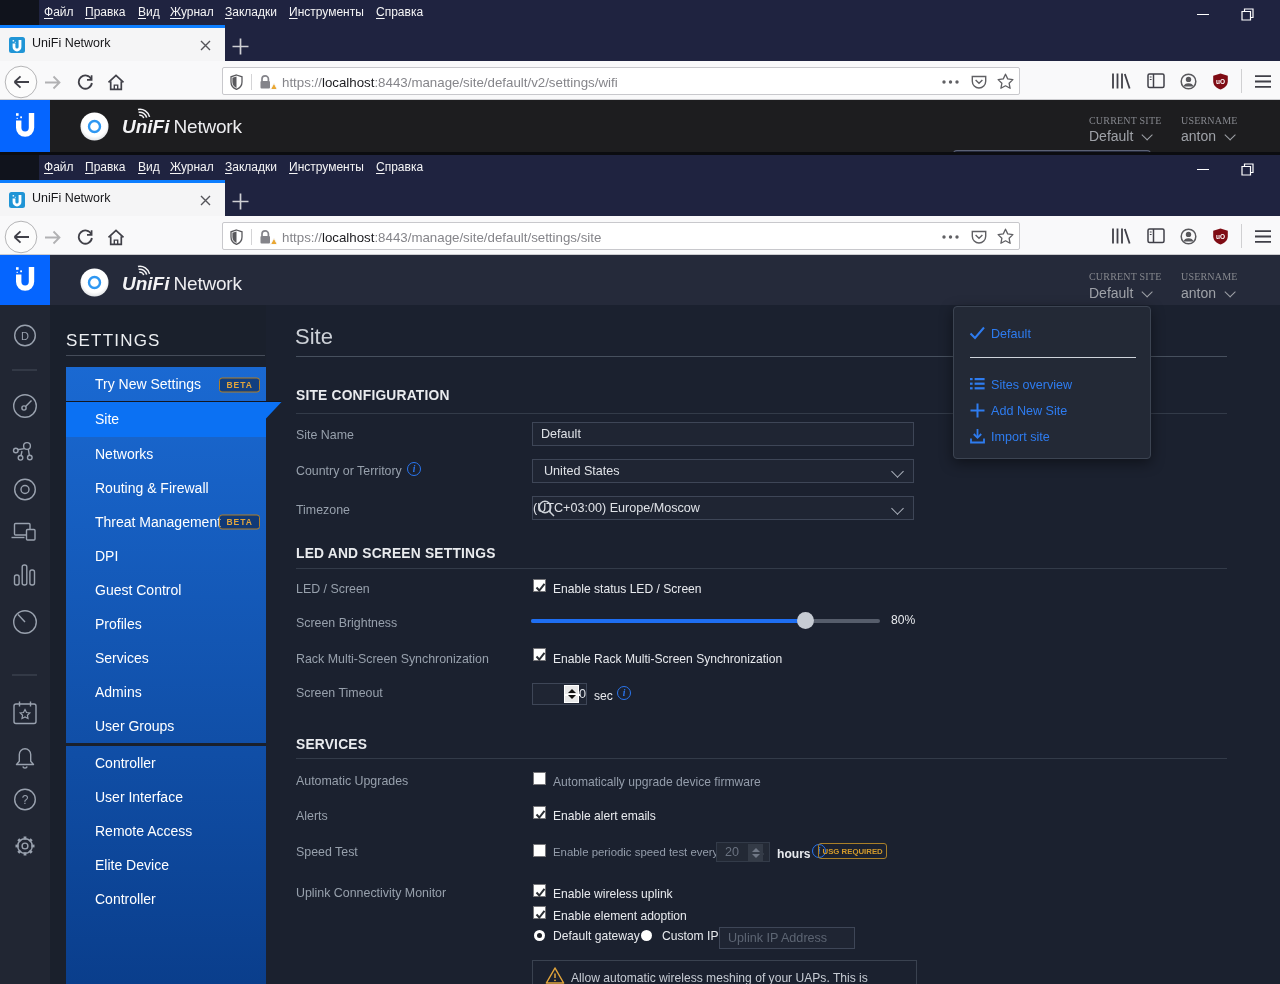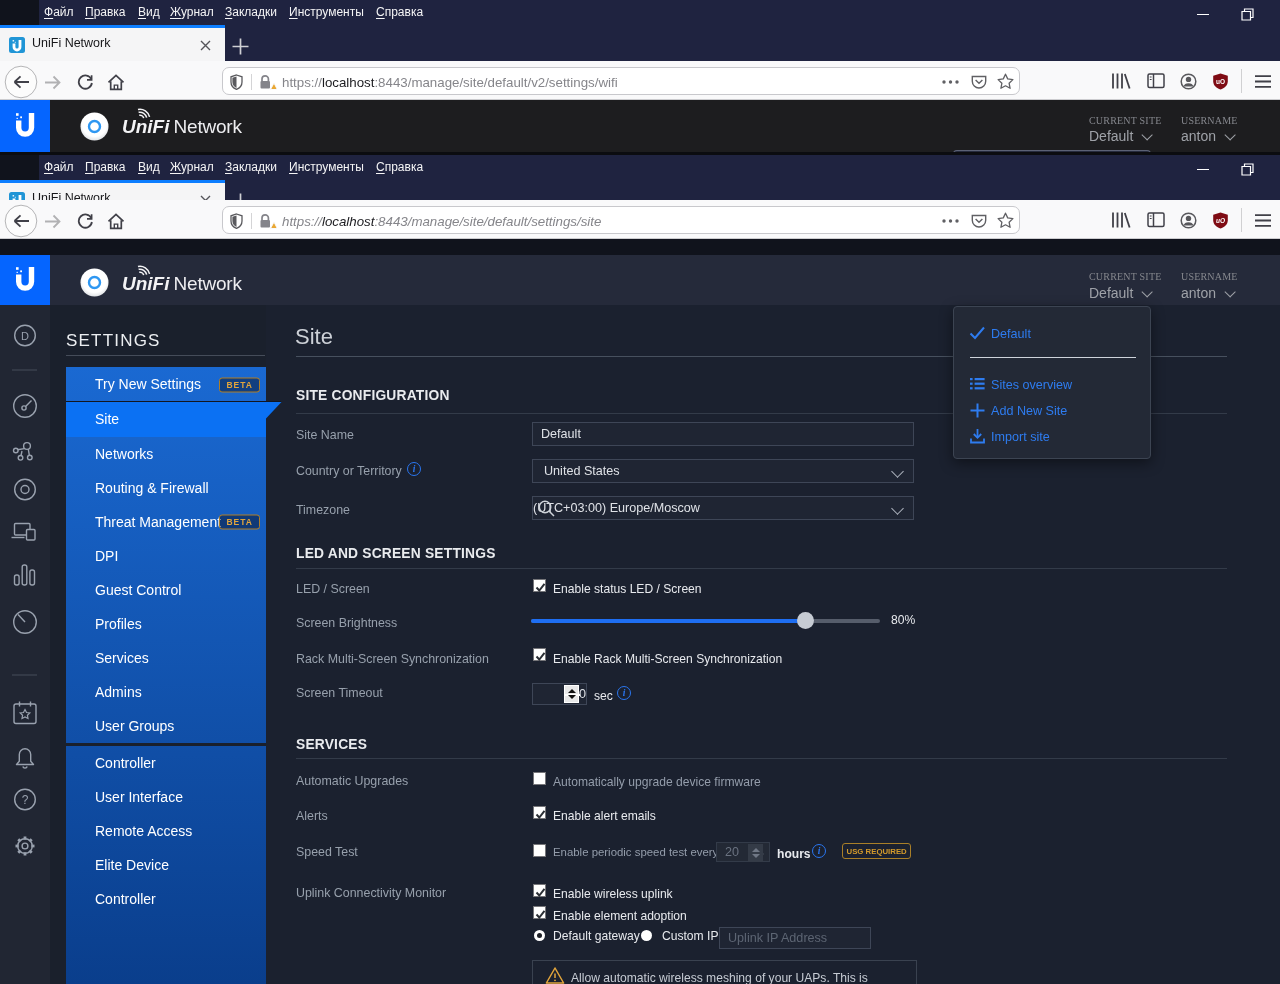--- a/index.html
+++ b/index.html
@@ -9,21 +9,21 @@
 .abs { position:absolute; }
 
 
 .menubar { position:absolute; left:0; width:1280px; height:25px; background:#1f2340;margin-left:39px; }
 .menubar .mi { position:absolute; top:5px; font-size:12px; color:#f4f4f5; }
 .menubar .mi u { text-decoration:underline; text-underline-offset:2px; }
 .tabbar { position:absolute; left:0; width:1280px; height:36px; background:#1f2340; }
 .tab { position:absolute; left:0; top:0; width:225px; height:36px; background:#f5f5f6; border-top:3px solid #0d7eff; }
 .tab .title { position:absolute; left:32px; top:8px; font-size:12.5px; color:#17171a; }
 .navbar { position:absolute; left:0; width:1280px; height:39px; background:#f9f9fa; border-bottom:1px solid #cccccf; }
-.urlfield { position:absolute; left:222px; top:6px; width:798px; height:28px; background:#fff; border:1px solid #c8c8cc; border-radius:7px; }
+.urlfield { position:absolute; left:222px; top:6px; width:798px; height:28px; background:#fff; border:1px solid #c8c8cc; border-radius:2px; }
 .urltext { position:absolute; left:59px; top:6.5px; font-size:13.3px; color:#85858a; white-space:nowrap; }
 .urltext b { color:#1b1b1f; font-weight:400; }
 
 
 .appheader { position:absolute; left:0; width:1280px; }
 .bluelogo { position:absolute; left:0; top:0; width:50px; background:#0565ff; }
 .hdr-right { position:absolute; font-size:10px; letter-spacing:0.2px; color:#85878d;font-family:Liberation Serif, serif; }
 .hdr-val { position:absolute; font-size:14px; color:#9fa2a8; }
 .chev { display:inline-block; width:8px; height:8px; border-right:1.5px solid #9fa2a8; border-bottom:1.5px solid #9fa2a8; transform:rotate(45deg) translateY(-3px); margin-left:8px; }
 
@@ -231,21 +231,21 @@
           </div>
       <div class="title">UniFi Network</div>
       <svg class="abs" style="left:200px;top:12px;" width="11" height="11">
             <path d="M1,1 L10,10 M10,1 L1,10" stroke="#55555a" stroke-width="1.4" fill="none"></path>
           </svg>
     </div>
     <svg class="abs" style="left:232px;top:13px;" width="17" height="17">
           <path d="M8.5,0.5 V16.5 M0.5,8.5 H16.5" stroke="#cfd0d4" stroke-width="1.7" fill="none"></path>
         </svg>
   </div>
-  <div class="navbar" style="top:45px;font-style:italic;">
+  <div class="navbar" style="top:61px;">
     <svg class="abs" style="left:4px;top:4px;" width="34" height="34">
           <circle cx="17" cy="17" r="15.8" fill="#fcfcfc" stroke="#b5b5b7" stroke-width="1"></circle>
           <path d="M25,17 H10.5 M10.5,17 l6,-5.7 M10.5,17 l6,5.7" stroke="#404048" stroke-width="1.8" fill="none"></path>
         </svg>
     <svg class="abs" style="left:44px;top:13.5px;" width="18" height="15">
           <path d="M1,7.5 H15.5 M9.5,1.5 l6,6 l-6,6" stroke="#b1b1b3" stroke-width="1.8" fill="none"></path>
         </svg>
     <svg class="abs" style="left:76px;top:13px;" width="18" height="17">
           <path d="M15.6,1.2 v4.6 h-4.6" stroke="#404048" stroke-width="1.7" fill="none"></path>
           <path d="M15.4,5.4 a6.6,6.6 0 1 0 0.5,3.6" stroke="#404048" stroke-width="1.8" fill="none"></path>
@@ -480,38 +480,38 @@
 
   <div class="lbl" style="top:540px;">Speed Test</div>
   <div class="cb" style="left:267px;top:539px;"></div>
   <div class="ctl-muted" style="left:287px;top:541px;font-size:11.4px;">Enable periodic speed test every</div>
   <div class="field" style="left:450px;top:537px;width:54px;height:20px;line-height:18px;padding-left:8px;color:#6a7280;background:#232935;border-color:#333b49;">20</div>
   <div class="spin spind" style="left:482px;top:539px;background:#343b47;border-color:#343b47;">
         <span class="mid" style="background:#343b47;"></span>
       </div>
   <div class="ctl-txt" style="left:511px;top:542px;font-weight:700;">hours</div>
   <div class="info" style="left:546px;top:539px;">i</div>
-  <div class="abs" style="left:576px;top:538px;padding:2.5px 3.5px;border:1px solid #a97f28;border-radius:3px;color:#d39a2b;font-size:7.8px;font-weight:700;letter-spacing:0;">USG REQUIRED</div>
+  <div class="abs" style="left:552px;top:538px;padding:2.5px 3.5px;border:1px solid #a97f28;border-radius:3px;color:#d39a2b;font-size:7.8px;font-weight:700;letter-spacing:0;">USG REQUIRED</div>
 
   <div class="lbl" style="top:581px;">Uplink Connectivity Monitor</div>
   <div class="cb" style="left:267px;top:579px;"><svg width="13" height="13">
           <path d="M2.5,6.5 L5.3,9.5 L10.5,2.8" stroke="#2b2f35" stroke-width="2" fill="none"></path>
         </svg></div>
   <div class="ctl-txt" style="left:287px;top:582px;">Enable wireless uplink</div>
   <div class="cb" style="left:267px;top:601px;"><svg width="13" height="13">
           <path d="M2.5,6.5 L5.3,9.5 L10.5,2.8" stroke="#2b2f35" stroke-width="2" fill="none"></path>
         </svg></div>
   <div class="ctl-txt" style="left:287px;top:604px;">Enable element adoption</div>
 
   <div class="abs" style="left:268px;top:625px;width:11px;height:11px;border-radius:50%;background:#fff;"></div>
   <div class="abs" style="left:271px;top:628px;width:5px;height:5px;border-radius:50%;background:#1c1f26;"></div>
   <div class="ctl-txt" style="left:287px;top:624px;">Default gateway</div>
   <div class="abs" style="left:375px;top:625px;width:11px;height:11px;border-radius:50%;background:#fff;"></div>
   <div class="ctl-txt" style="left:396px;top:624px;">Custom IP</div>
-  <div class="field" style="left:453px;top:622px;width:152px;height:22px;line-height:20px;padding-left:8px;color:#5d6573;">Uplink IP Address</div>
+  <div class="field" style="left:453px;top:622px;width:136px;height:22px;line-height:20px;padding-left:8px;color:#5d6573;">Uplink IP Address</div>
 
   <div class="abs" style="left:266px;top:655px;width:385px;height:40px;border:1px solid #3a4250;"></div>
   <svg class="abs" style="left:279px;top:661px;" width="20" height="19">
         <path d="M10,2 L18.6,17 H1.4 Z" stroke="#e2a53c" stroke-width="1.5" fill="none" stroke-linejoin="round"></path>
         <path d="M10,7.5 V12" stroke="#e2a53c" stroke-width="1.5"></path>
         <circle cx="10" cy="14.3" r="0.9" fill="#e2a53c"></circle>
       </svg>
   <div class="ctl-txt" style="left:305px;top:666px;color:#c6cbd3;">Allow automatic wireless meshing of your UAPs. This is</div>
 </div>
 

